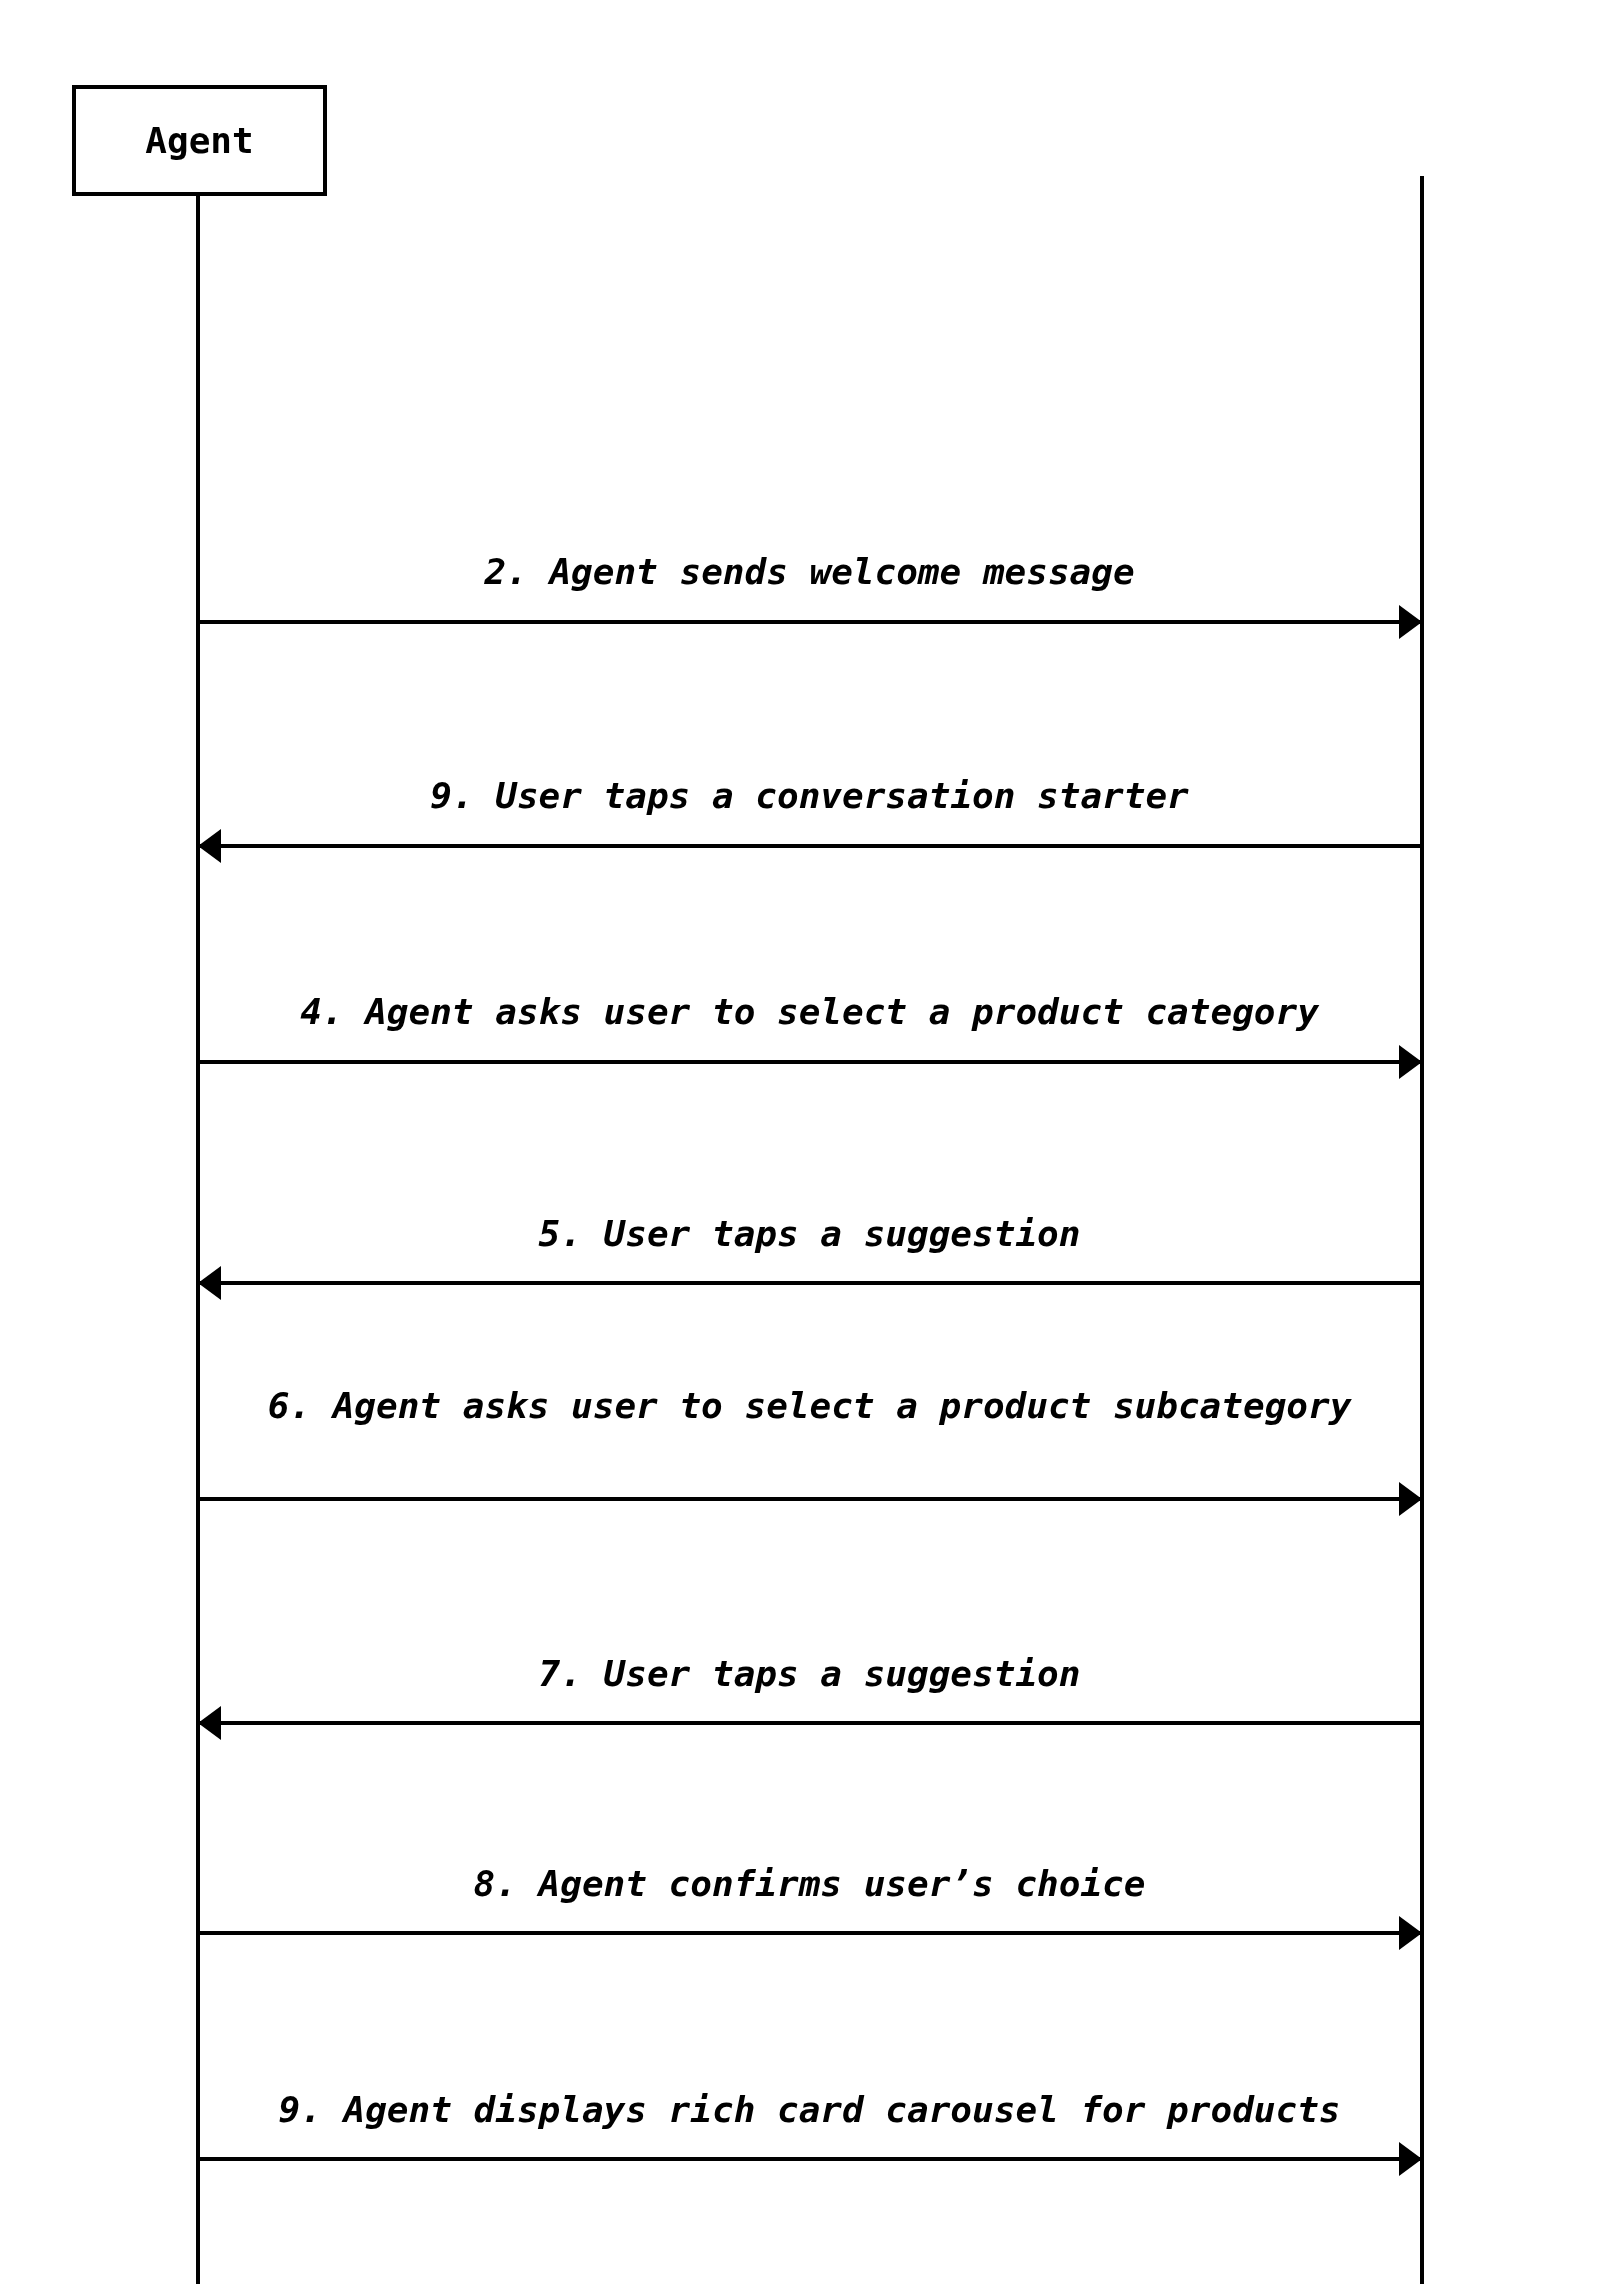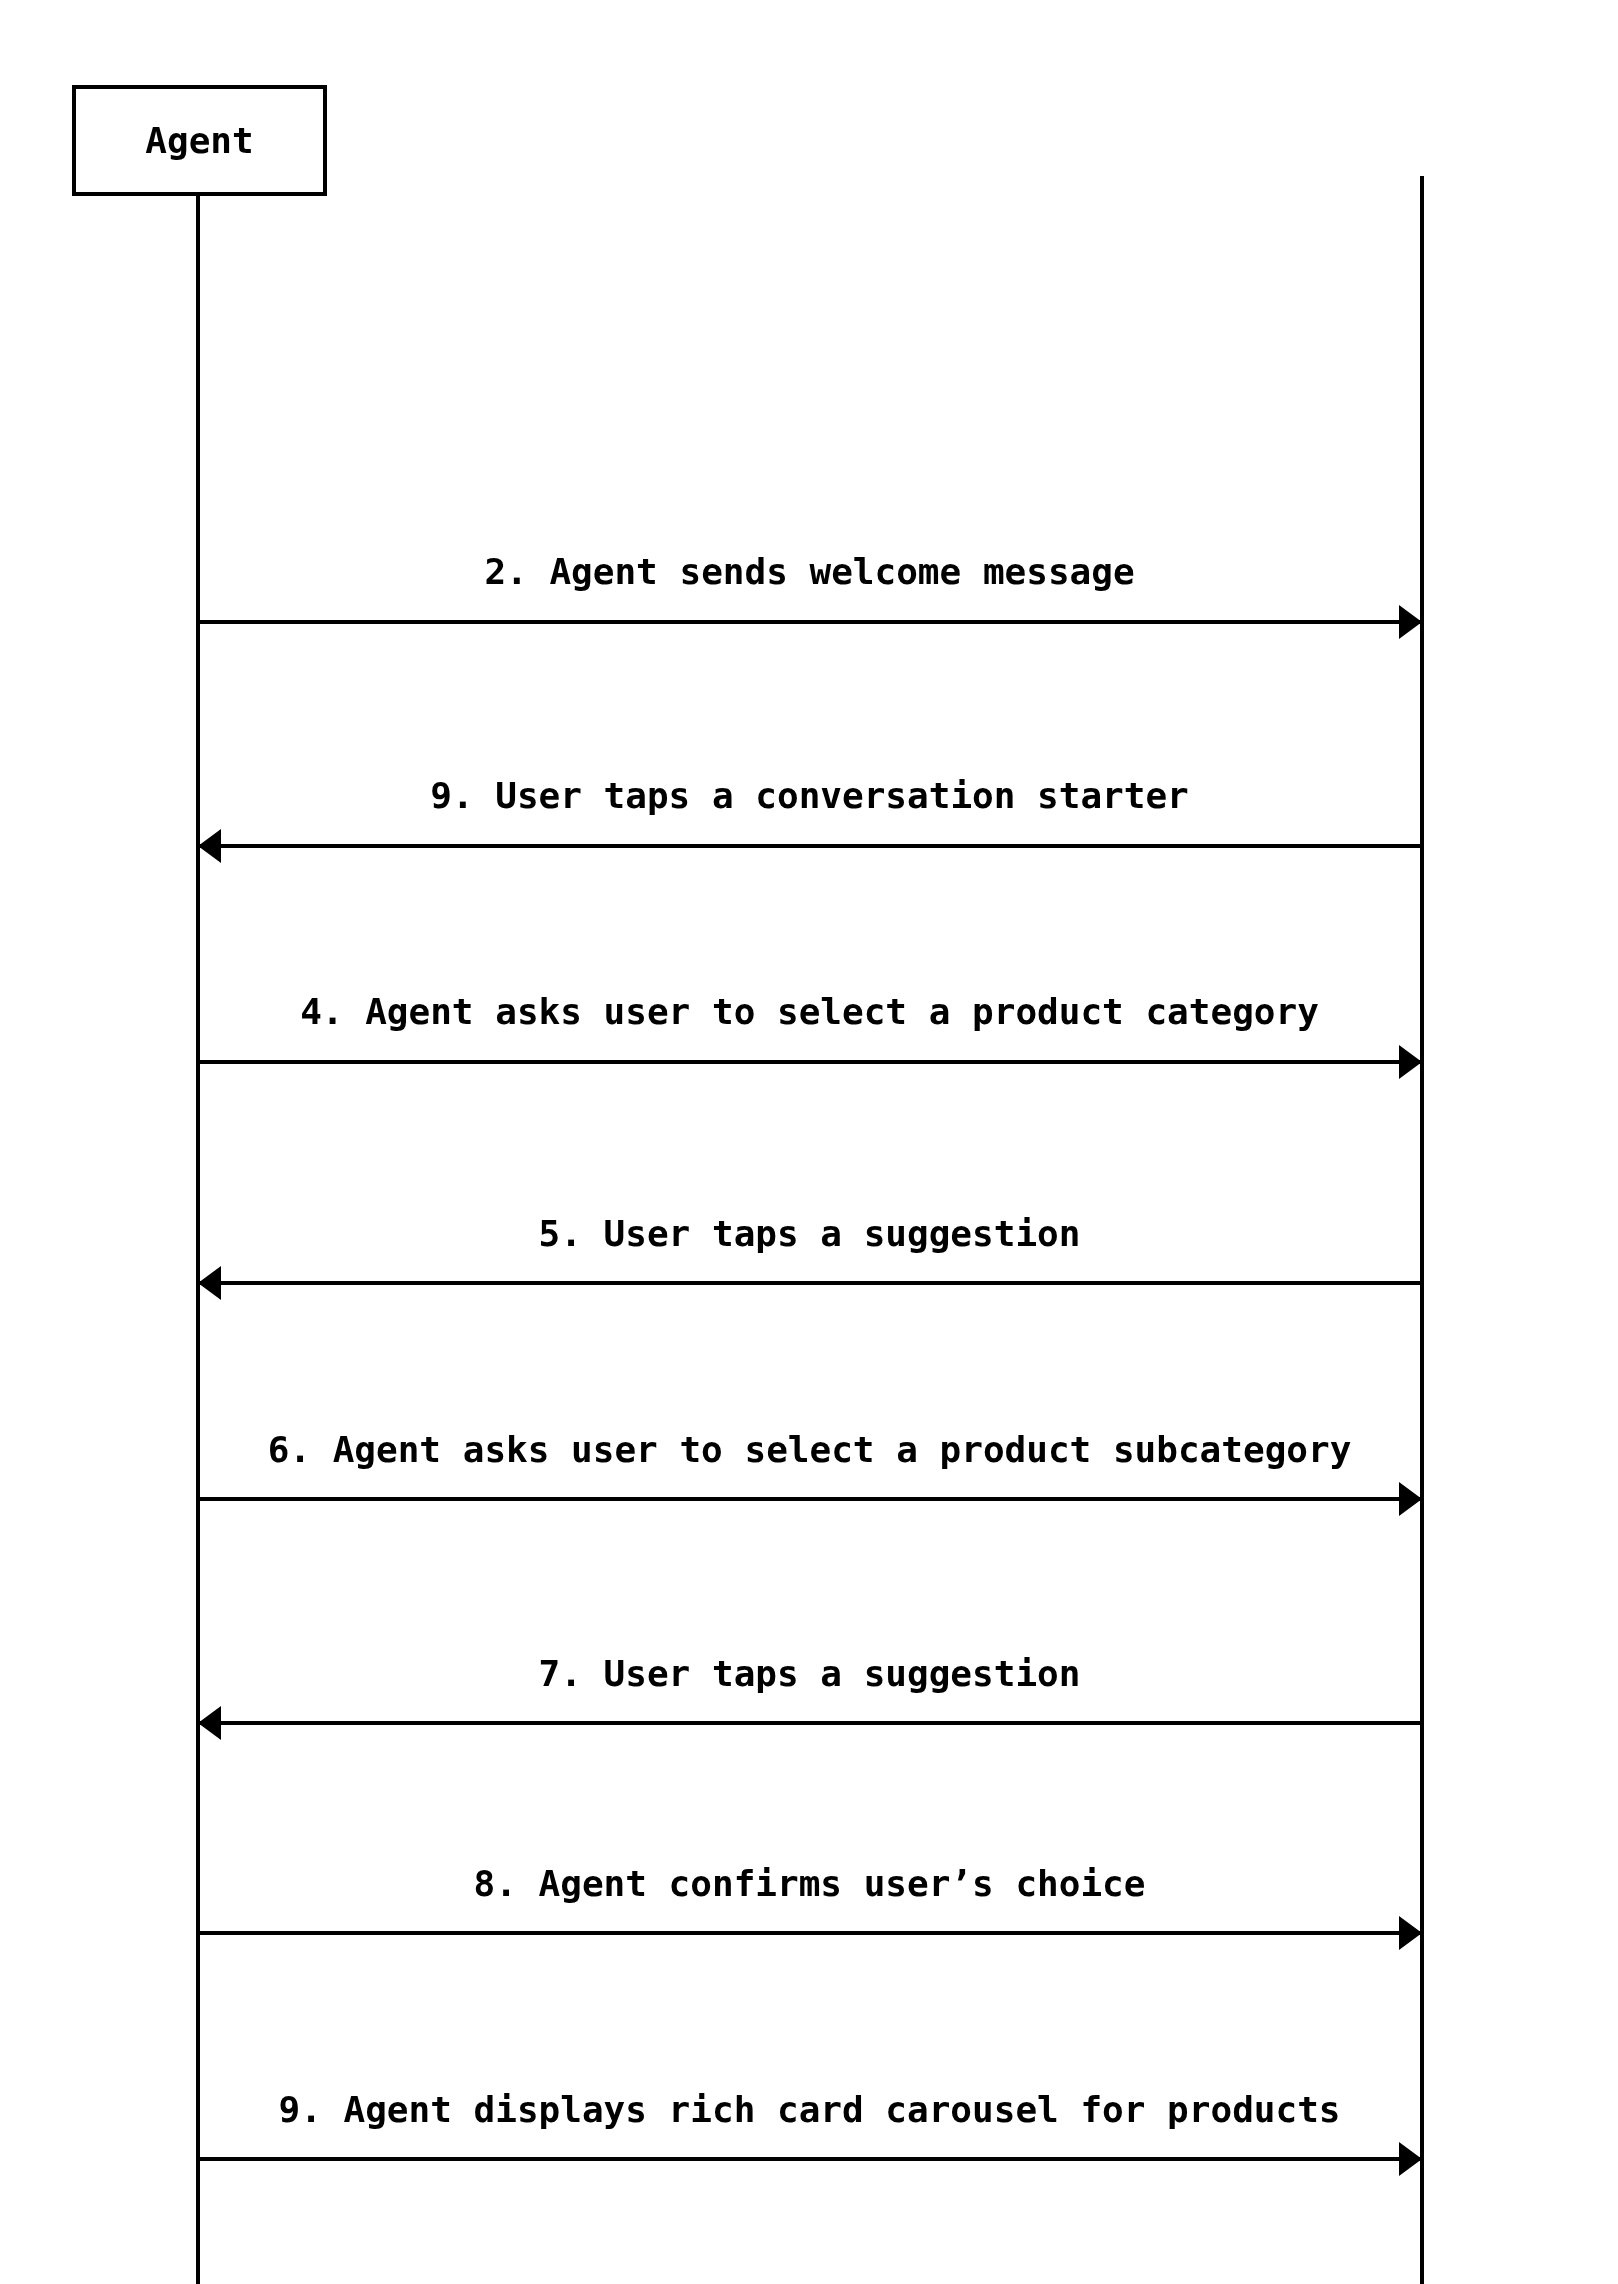--- a/index.html
+++ b/index.html
@@ -55,20 +55,21 @@
     font-size: 36px;
   }
   .msg-label {
     position: absolute;
     left: 198px;
     width: 1223px;
     text-align: center;
     font-size: 36px;
     line-height: 44px;
     white-space: pre-line;
+    font-style: italic;
   }
   .msg-line {
     position: absolute;
     left: 198px;
     width: 1223px;
     height: 4.1px;
     background: #000000;
   }
   .arrow-head {
     position: absolute;
@@ -111,21 +112,21 @@
     <div class="arrow-head to-user" style="top:1045px"></div>
   </div>
 
   <div>
     <div class="msg-label" style="top:1212px">5. User taps a suggestion</div>
     <div class="msg-line" style="top:1281px"></div>
     <div class="arrow-head to-agent" style="top:1266px"></div>
   </div>
 
   <div>
-    <div class="msg-label" style="top:1428px">6. Agent asks user to select a product subcategory</div>
+    <div class="msg-label" style="top:1384px">6. Agent asks user to select a product subcategory</div>
     <div class="msg-line" style="top:1497px"></div>
     <div class="arrow-head to-user" style="top:1482px"></div>
   </div>
 
   <div>
     <div class="msg-label" style="top:1652px">7. User taps a suggestion</div>
     <div class="msg-line" style="top:1721px"></div>
     <div class="arrow-head to-agent" style="top:1706px"></div>
   </div>
 

